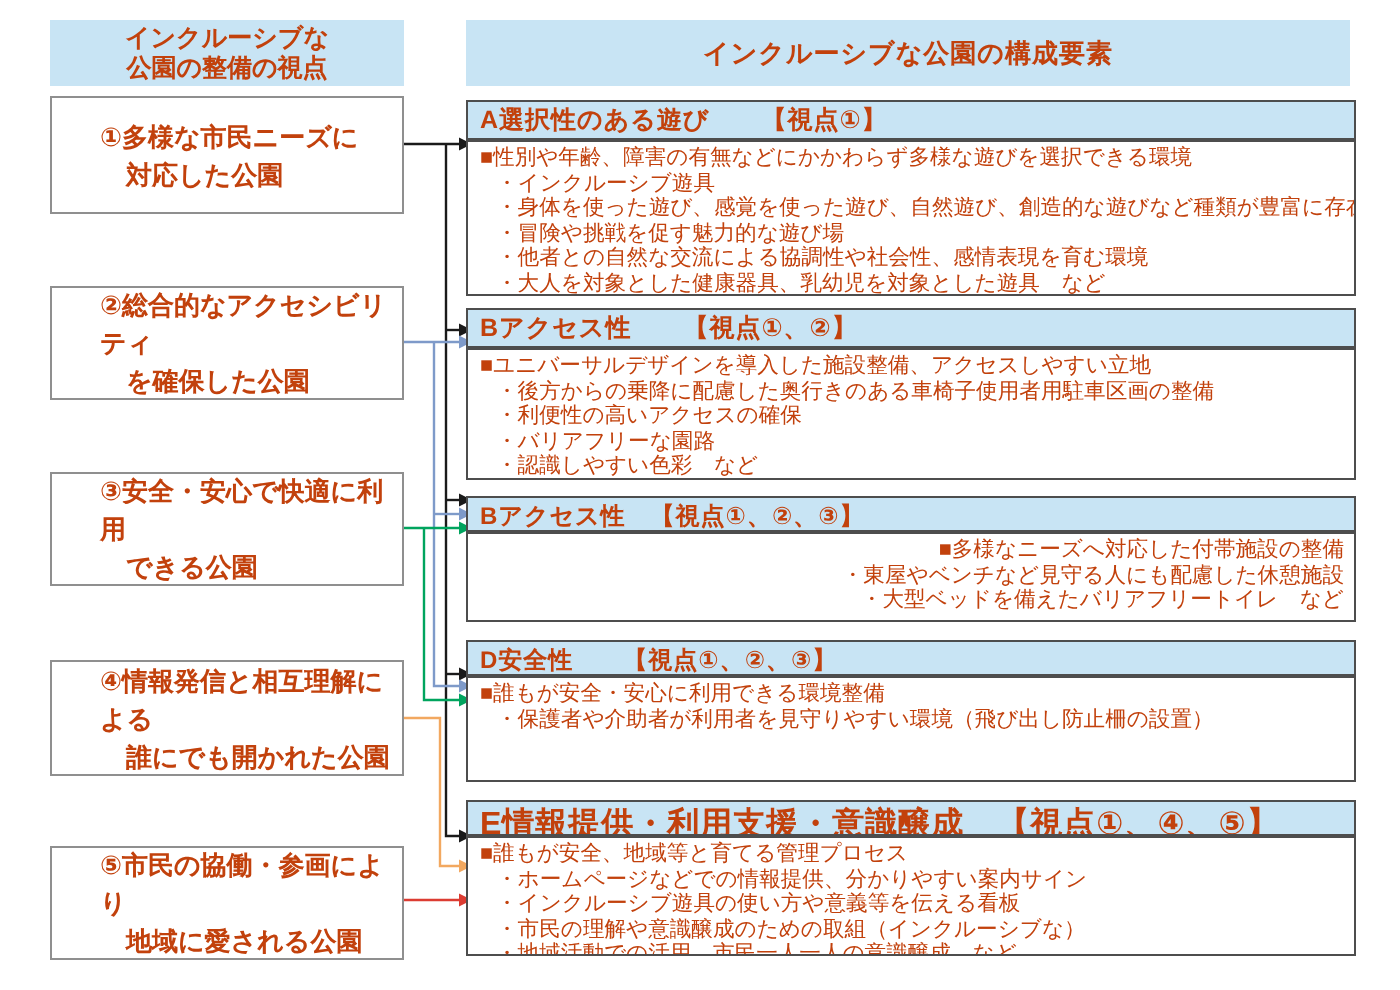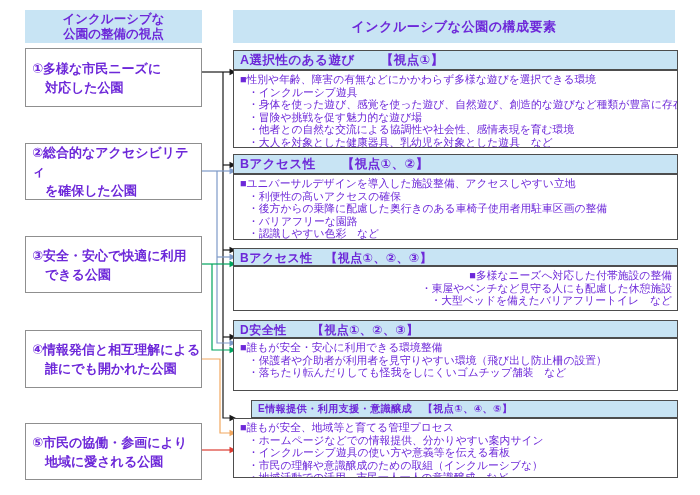--- a/index.html
+++ b/index.html
@@ -1,37 +1,37 @@
 <!DOCTYPE html>
 <html><head>
 <meta charset="utf-8">
 <style>
   html,body{margin:0;padding:0;background:#ffffff;}
   .stage{
     position:relative;width:700px;height:495px;background:#ffffff;
-    font-family:"Liberation Sans","DejaVu Sans",sans-serif;color:#6d28d9;
+    font-family:"Liberation Sans","DejaVu Sans",sans-serif;color:#c2410c;
     overflow:hidden;
   }
   .lhdr{
     position:absolute;left:25px;top:10px;width:177px;height:33px;
     background:#c8e4f4;display:flex;align-items:center;justify-content:center;
     text-align:center;font-weight:bold;font-size:12.5px;line-height:15px;
     white-space:pre-line;box-sizing:border-box;
   }
   .rhdr{
     position:absolute;left:233px;top:10px;width:442px;height:33px;
     background:#c8e4f4;display:flex;align-items:center;justify-content:center;
     font-weight:bold;font-size:13px;box-sizing:border-box;letter-spacing:0.5px;
   }
   .vbox{
     position:absolute;left:25px;width:177px;background:#ffffff;
     border:1px solid #8f8f8f;box-sizing:border-box;
     display:flex;align-items:center;
     font-weight:bold;font-size:13px;line-height:19px;white-space:pre-line;
-    padding-left:6px;overflow:hidden;
+    padding-left:24px;overflow:hidden;
   }
   .v1{top:48px;height:59px;}
   .v2{top:143px;height:57px;}
   .v3{top:236px;height:57px;}
   .v4{top:330px;height:58px;}
   .v5{top:423px;height:57px;}
   .section{position:absolute;left:233px;width:445px;box-sizing:border-box;}
   .sec-bar{
     box-sizing:border-box;border:1px solid #4d4d4d;background:#c8e4f4;
     font-weight:bold;letter-spacing:0.5px;padding:1px 6px 0 6px;overflow:hidden;
@@ -39,21 +39,21 @@
   .sec-body{
     box-sizing:border-box;border:1px solid #4d4d4d;background:#ffffff;
     padding:2px 5px 0 6px;overflow:hidden;
   }
   .sec-body .line{font-size:10.8px;line-height:12.6px;white-space:nowrap;}
   .sec-body .line + .line{padding-left:8px;}
   .secA{top:50px;}  .secA .sec-bar{height:20px;font-size:12.5px;} .secA .sec-body{height:78px;}
   .secB{top:154px;} .secB .sec-bar{height:20px;font-size:12.5px;} .secB .sec-body{height:66px;}
   .secC{top:248px;} .secC .sec-bar{height:18px;font-size:12px;}   .secC .sec-body{height:45px;text-align:right;}
   .secD{top:320px;} .secD .sec-bar{height:18px;font-size:12px;}   .secD .sec-body{height:53px;}
-  .secE{top:400px;} .secE .sec-bar{height:18px;font-size:10px;margin-left:18px;}   .secE .sec-body{height:60px;}
+  .secE{top:400px;} .secE .sec-bar{height:18px;font-size:16px;}   .secE .sec-body{height:60px;}
   .connector-layer{position:absolute;left:0;top:0;width:700px;height:495px;pointer-events:none;}
 </style>
 </head>
 <body>
 
 <div class="stage">
 
   <svg class="connector-layer" viewBox="0 0 700 495" xmlns="http://www.w3.org/2000/svg">
       <g>
         <polyline points="202,72 230,72" fill="none" stroke="#1a1a1a" stroke-width="1.2"></polyline>
@@ -116,42 +116,41 @@
         <div class="line">・冒険や挑戦を促す魅力的な遊び場</div>
         <div class="line">・他者との自然な交流による協調性や社会性、感情表現を育む環境</div>
         <div class="line">・大人を対象とした健康器具、乳幼児を対象とした遊具　など</div>
       </div>
   </div>
 
   <div class="section secB">
     <div class="sec-bar">Bアクセス性　　【視点①、②】</div>
     <div class="sec-body">
         <div class="line">■ユニバーサルデザインを導入した施設整備、アクセスしやすい立地</div>
+        <div class="line">・後方からの乗降に配慮した奥行きのある車椅子使用者用駐車区画の整備</div>
         <div class="line">・利便性の高いアクセスの確保</div>
-        <div class="line">・後方からの乗降に配慮した奥行きのある車椅子使用者用駐車区画の整備</div>
         <div class="line">・バリアフリーな園路</div>
         <div class="line">・認識しやすい色彩　など</div>
       </div>
   </div>
 
   <div class="section secC">
     <div class="sec-bar">Bアクセス性　【視点①、②、③】</div>
     <div class="sec-body">
         <div class="line">■多様なニーズへ対応した付帯施設の整備</div>
         <div class="line">・東屋やベンチなど見守る人にも配慮した休憩施設</div>
         <div class="line">・大型ベッドを備えたバリアフリートイレ　など</div>
       </div>
   </div>
 
   <div class="section secD">
     <div class="sec-bar">D安全性　　【視点①、②、③】</div>
     <div class="sec-body">
         <div class="line">■誰もが安全・安心に利用できる環境整備</div>
         <div class="line">・保護者や介助者が利用者を見守りやすい環境（飛び出し防止柵の設置）</div>
-        <div class="line">・落ちたり転んだりしても怪我をしにくいゴムチップ舗装　など</div>
       </div>
   </div>
 
   <div class="section secE">
     <div class="sec-bar">E情報提供・利用支援・意識醸成　【視点①、④、⑤】</div>
     <div class="sec-body">
         <div class="line">■誰もが安全、地域等と育てる管理プロセス</div>
         <div class="line">・ホームページなどでの情報提供、分かりやすい案内サイン</div>
         <div class="line">・インクルーシブ遊具の使い方や意義等を伝える看板</div>
         <div class="line">・市民の理解や意識醸成のための取組（インクルーシブな）</div>

